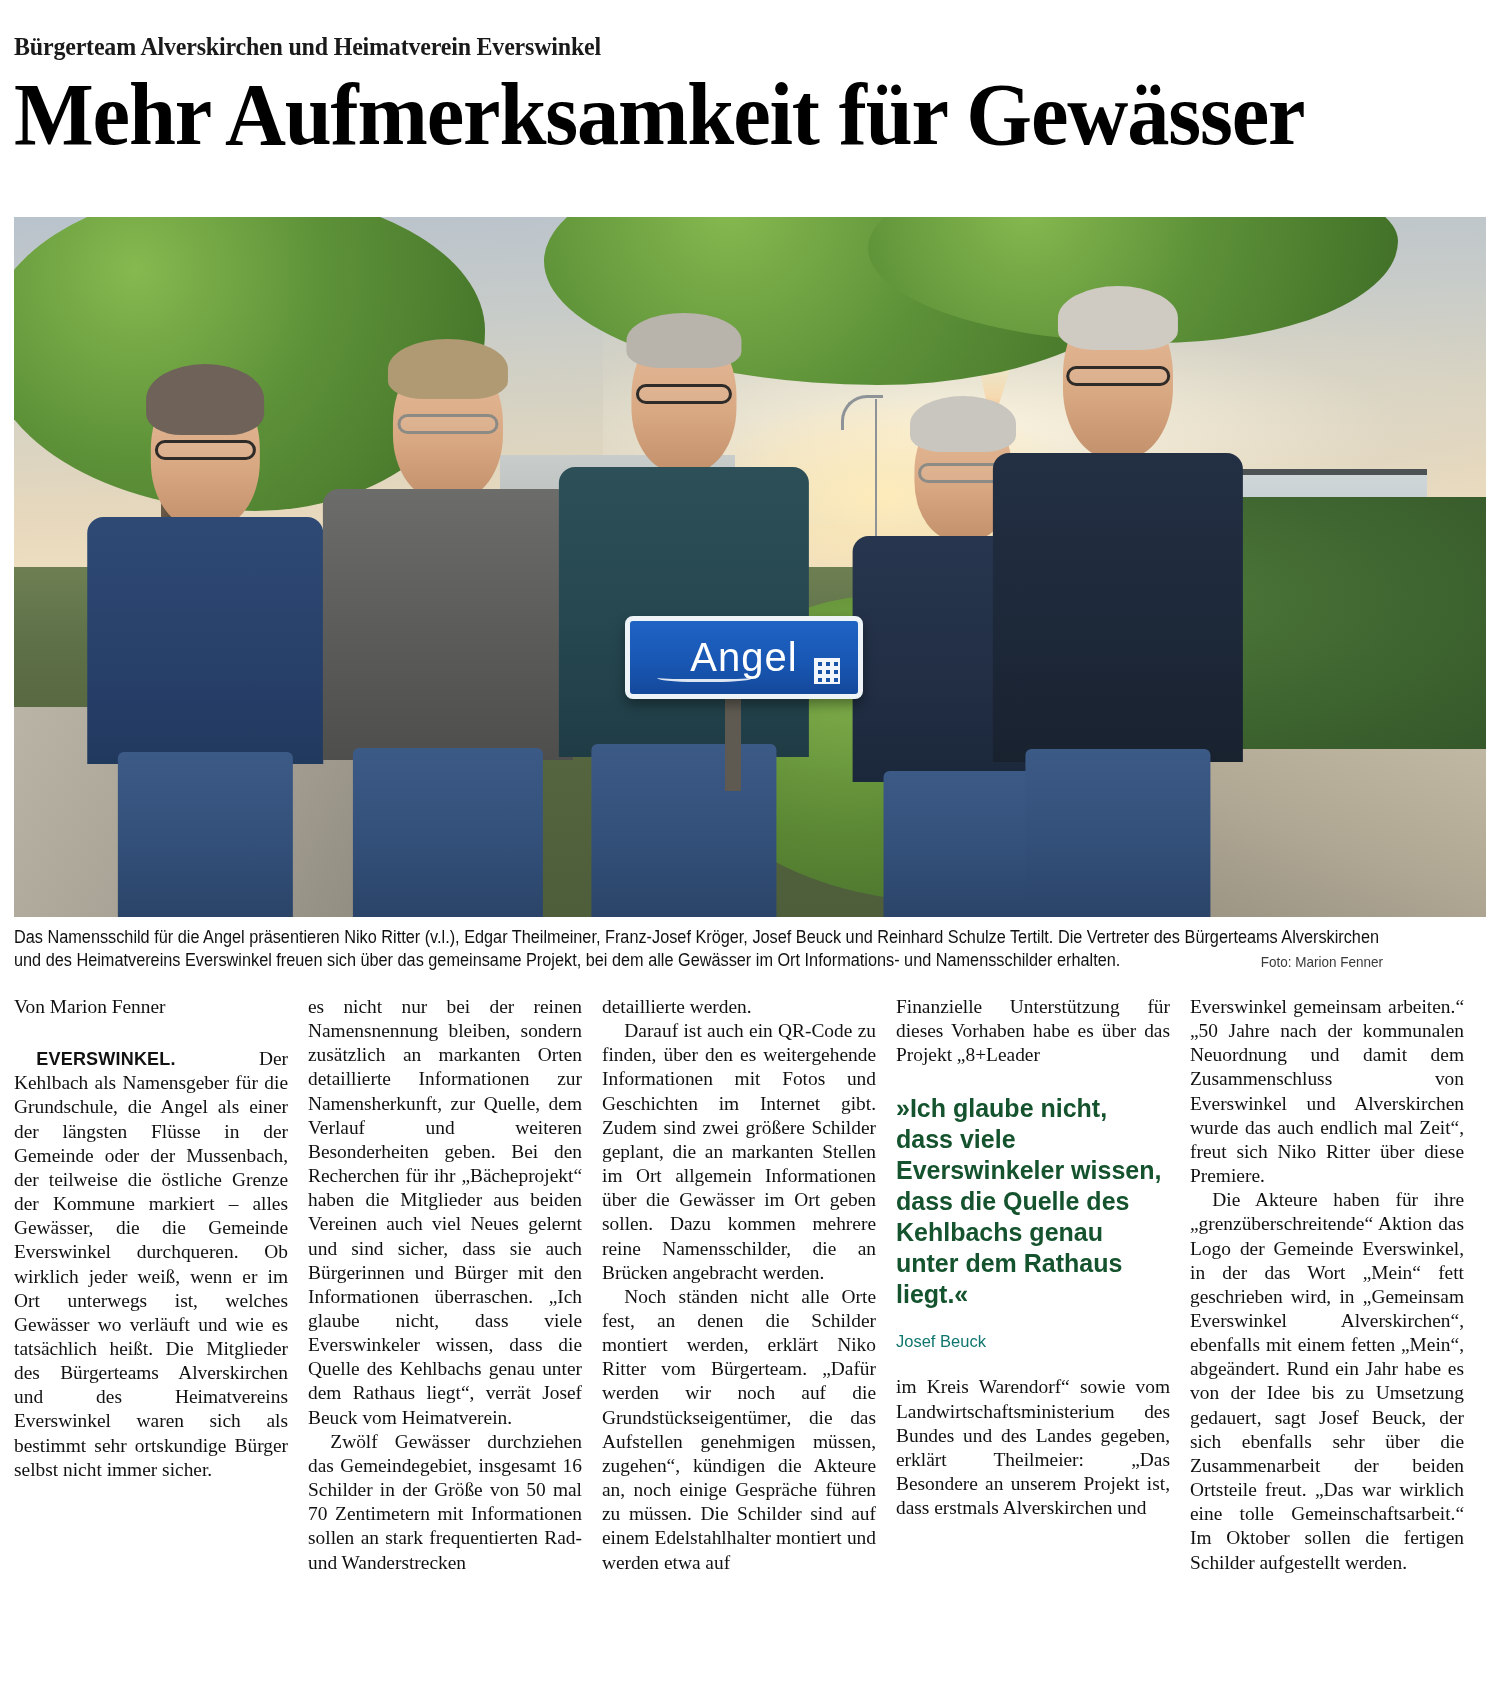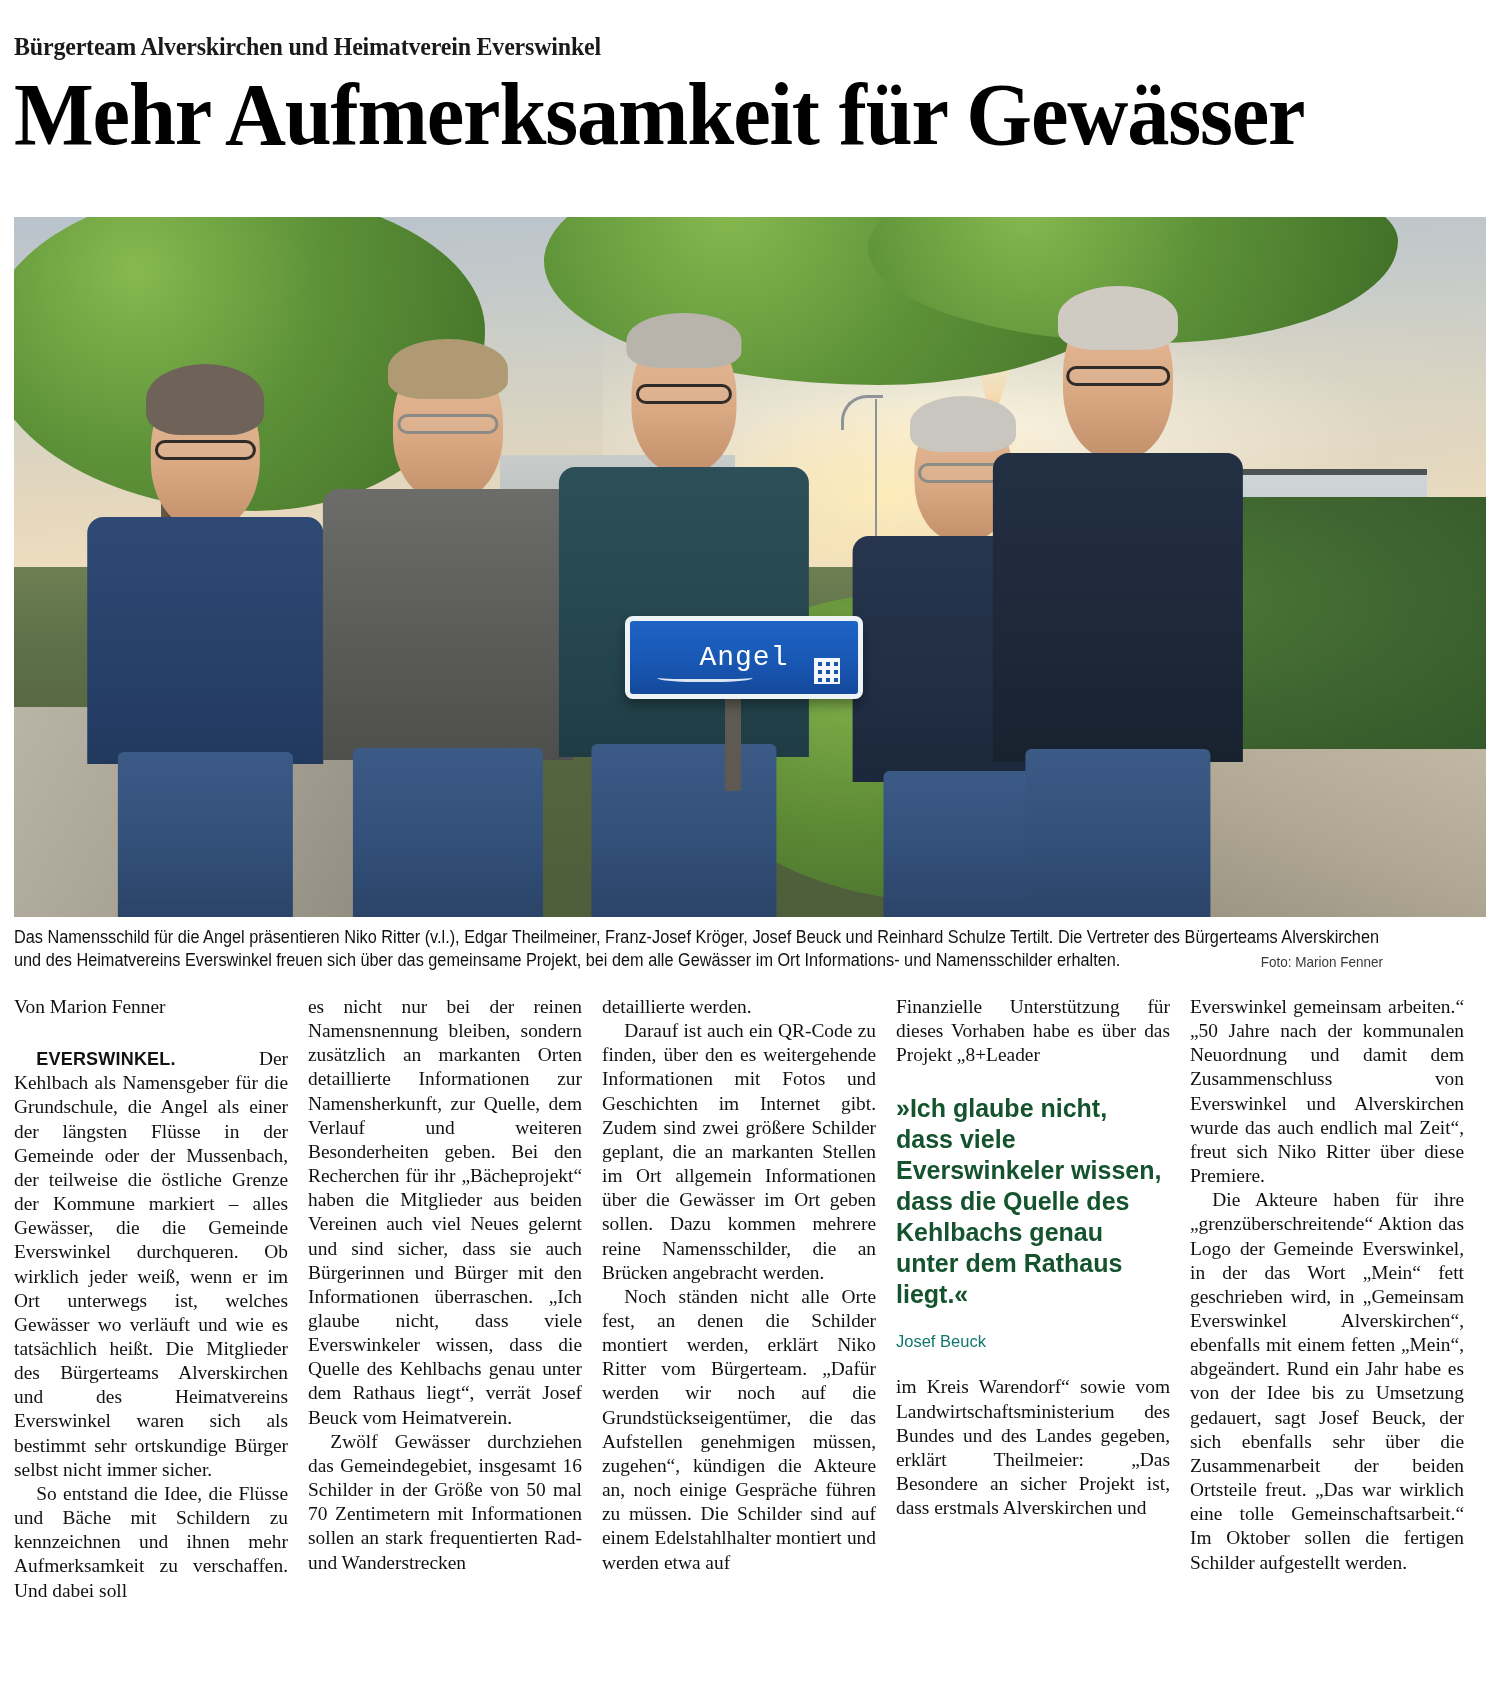--- a/index.html
+++ b/index.html
@@ -343,57 +343,56 @@
       <div class="person" style="left:66.5%;width:17%;height:92%;">
         <div class="head" style="top:4%;width:44%;height:25%;"></div>
         <div class="hair" style="top:2%;width:48%;height:10%;background:#cfcac2;"></div>
         <div class="glasses" style="top:14.5%;width:39%;"></div>
         <div class="body" style="top:28%;width:100%;height:48%;background:linear-gradient(180deg,#232f43 0%,#1d2839 55%,#18222f 100%);"></div>
         <div class="legs" style="top:74%;width:74%;height:26%;"></div>
       </div>
 
       <div class="signpost" style="left:48.3%;top:66%;width:1.1%;height:16%;"></div>
       <div class="sign" style="left:41.5%;top:57%;width:15.5%;height:10.5%;">
-        <span class="sign-text" style="font-size:28px;font-family:Liberation Mono, monospace;">Angel</span>
+        <span class="sign-text" style="font-size:40px;">Angel</span>
         <span class="sign-wave"></span>
         <span class="sign-qr"></span>
       </div>
     </div>
   </div>
 
   <div class="caption">
     <span>Das Namensschild für die Angel präsentieren Niko Ritter (v.l.), Edgar Theilmeiner, Franz-Josef Kröger, Josef Beuck und Reinhard Schulze Tertilt. Die Vertreter des Bürgerteams Alverskirchen</span>
     <span class="cap-l2">und des Heimatvereins Everswinkel freuen sich über das gemeinsame Projekt, bei dem alle Gewässer im Ort Informations- und Namensschilder erhalten.</span>
     <span class="credit">Foto: Marion Fenner</span>
   </div>
 
   <div class="cols">
 
     <div class="col">
       <p class="byline">Von Marion Fenner</p>
       <p><span class="lead-city">EVERSWINKEL.</span><span> Der Kehlbach als Namensgeber für die Grundschule, die Angel als einer der längsten Flüsse in der Gemeinde oder der Mussenbach, der teilweise die östliche Grenze der Kommune markiert – alles Gewässer, die die Gemeinde Everswinkel durchqueren. Ob wirklich jeder weiß, wenn er im Ort unterwegs ist, welches Gewässer wo verläuft und wie es tatsächlich heißt. Die Mitglieder des Bürgerteams Alverskirchen und des Heimatvereins Everswinkel waren sich als bestimmt sehr ortskundige Bürger selbst nicht immer sicher.</span></p>
-      <p>So entstand die Idee, die Flüsse und Bäche mit Schildern zu kennzeichnen und ihnen mehr Aufmerksamkeit zu verschaffen. Und dabei soll</p>
     </div>
 
     <div class="col">
       <p>es nicht nur bei der reinen Namensnennung bleiben, sondern zusätzlich an markanten Orten detaillierte Informationen zur Namensherkunft, zur Quelle, dem Verlauf und weiteren Besonderheiten geben. Bei den Recherchen für ihr „Bächeprojekt“ haben die Mitglieder aus beiden Vereinen auch viel Neues gelernt und sind sicher, dass sie auch Bürgerinnen und Bürger mit den Informationen überraschen. „Ich glaube nicht, dass viele Everswinkeler wissen, dass die Quelle des Kehlbachs genau unter dem Rathaus liegt“, verrät Josef Beuck vom Heimatverein.</p>
       <p>Zwölf Gewässer durchziehen das Gemeindegebiet, insgesamt 16 Schilder in der Größe von 50 mal 70 Zentimetern mit Informationen sollen an stark frequentierten Rad- und Wanderstrecken</p>
     </div>
 
     <div class="col">
       <p>detaillierte werden.</p>
       <p>Darauf ist auch ein QR-Code zu finden, über den es weitergehende Informationen mit Fotos und Geschichten im Internet gibt. Zudem sind zwei größere Schilder geplant, die an markanten Stellen im Ort allgemein Informationen über die Gewässer im Ort geben sollen. Dazu kommen mehrere reine Namensschilder, die an Brücken angebracht werden.</p>
       <p>Noch ständen nicht alle Orte fest, an denen die Schilder montiert werden, erklärt Niko Ritter vom Bürgerteam. „Dafür werden wir noch auf die Grundstückseigentümer, die das Aufstellen genehmigen müssen, zugehen“, kündigen die Akteure an, noch einige Gespräche führen zu müssen. Die Schilder sind auf einem Edelstahlhalter montiert und werden etwa auf</p>
     </div>
 
     <div class="col">
       <p>Finanzielle Unterstützung für dieses Vorhaben habe es über das Projekt „8+Leader</p>
       <div class="pullquote">»Ich glaube nicht, dass viele Everswinkeler wissen, dass die Quelle des Kehlbachs genau unter dem Rathaus liegt.«</div>
       <div class="pq-attr">Josef Beuck</div>
-      <p style="text-indent:0;">im Kreis Warendorf“ sowie vom Landwirtschaftsministerium des Bundes und des Landes gegeben, erklärt Theilmeier: „Das Besondere an sicher Projekt ist, dass erstmals Alverskirchen und</p>
+      <p style="text-indent:0;">im Kreis Warendorf“ sowie vom Landwirtschaftsministerium des Bundes und des Landes gegeben, erklärt Theilmeier: „Das Besondere an unserem Projekt ist, dass erstmals Alverskirchen und</p>
     </div>
 
     <div class="col">
       <p>Everswinkel gemeinsam arbeiten.“ „50 Jahre nach der kommunalen Neuordnung und damit dem Zusammenschluss von Everswinkel und Alverskirchen wurde das auch endlich mal Zeit“, freut sich Niko Ritter über diese Premiere.</p>
       <p>Die Akteure haben für ihre „grenzüberschreitende“ Aktion das Logo der Gemeinde Everswinkel, in der das Wort „Mein“ fett geschrieben wird, in „Gemeinsam Everswinkel Alverskirchen“, ebenfalls mit einem fetten „Mein“, abgeändert. Rund ein Jahr habe es von der Idee bis zu Umsetzung gedauert, sagt Josef Beuck, der sich ebenfalls sehr über die Zusammenarbeit der beiden Ortsteile freut. „Das war wirklich eine tolle Gemeinschaftsarbeit.“ Im Oktober sollen die fertigen Schilder aufgestellt werden.</p>
     </div>
 
   </div>
 </div>
 

